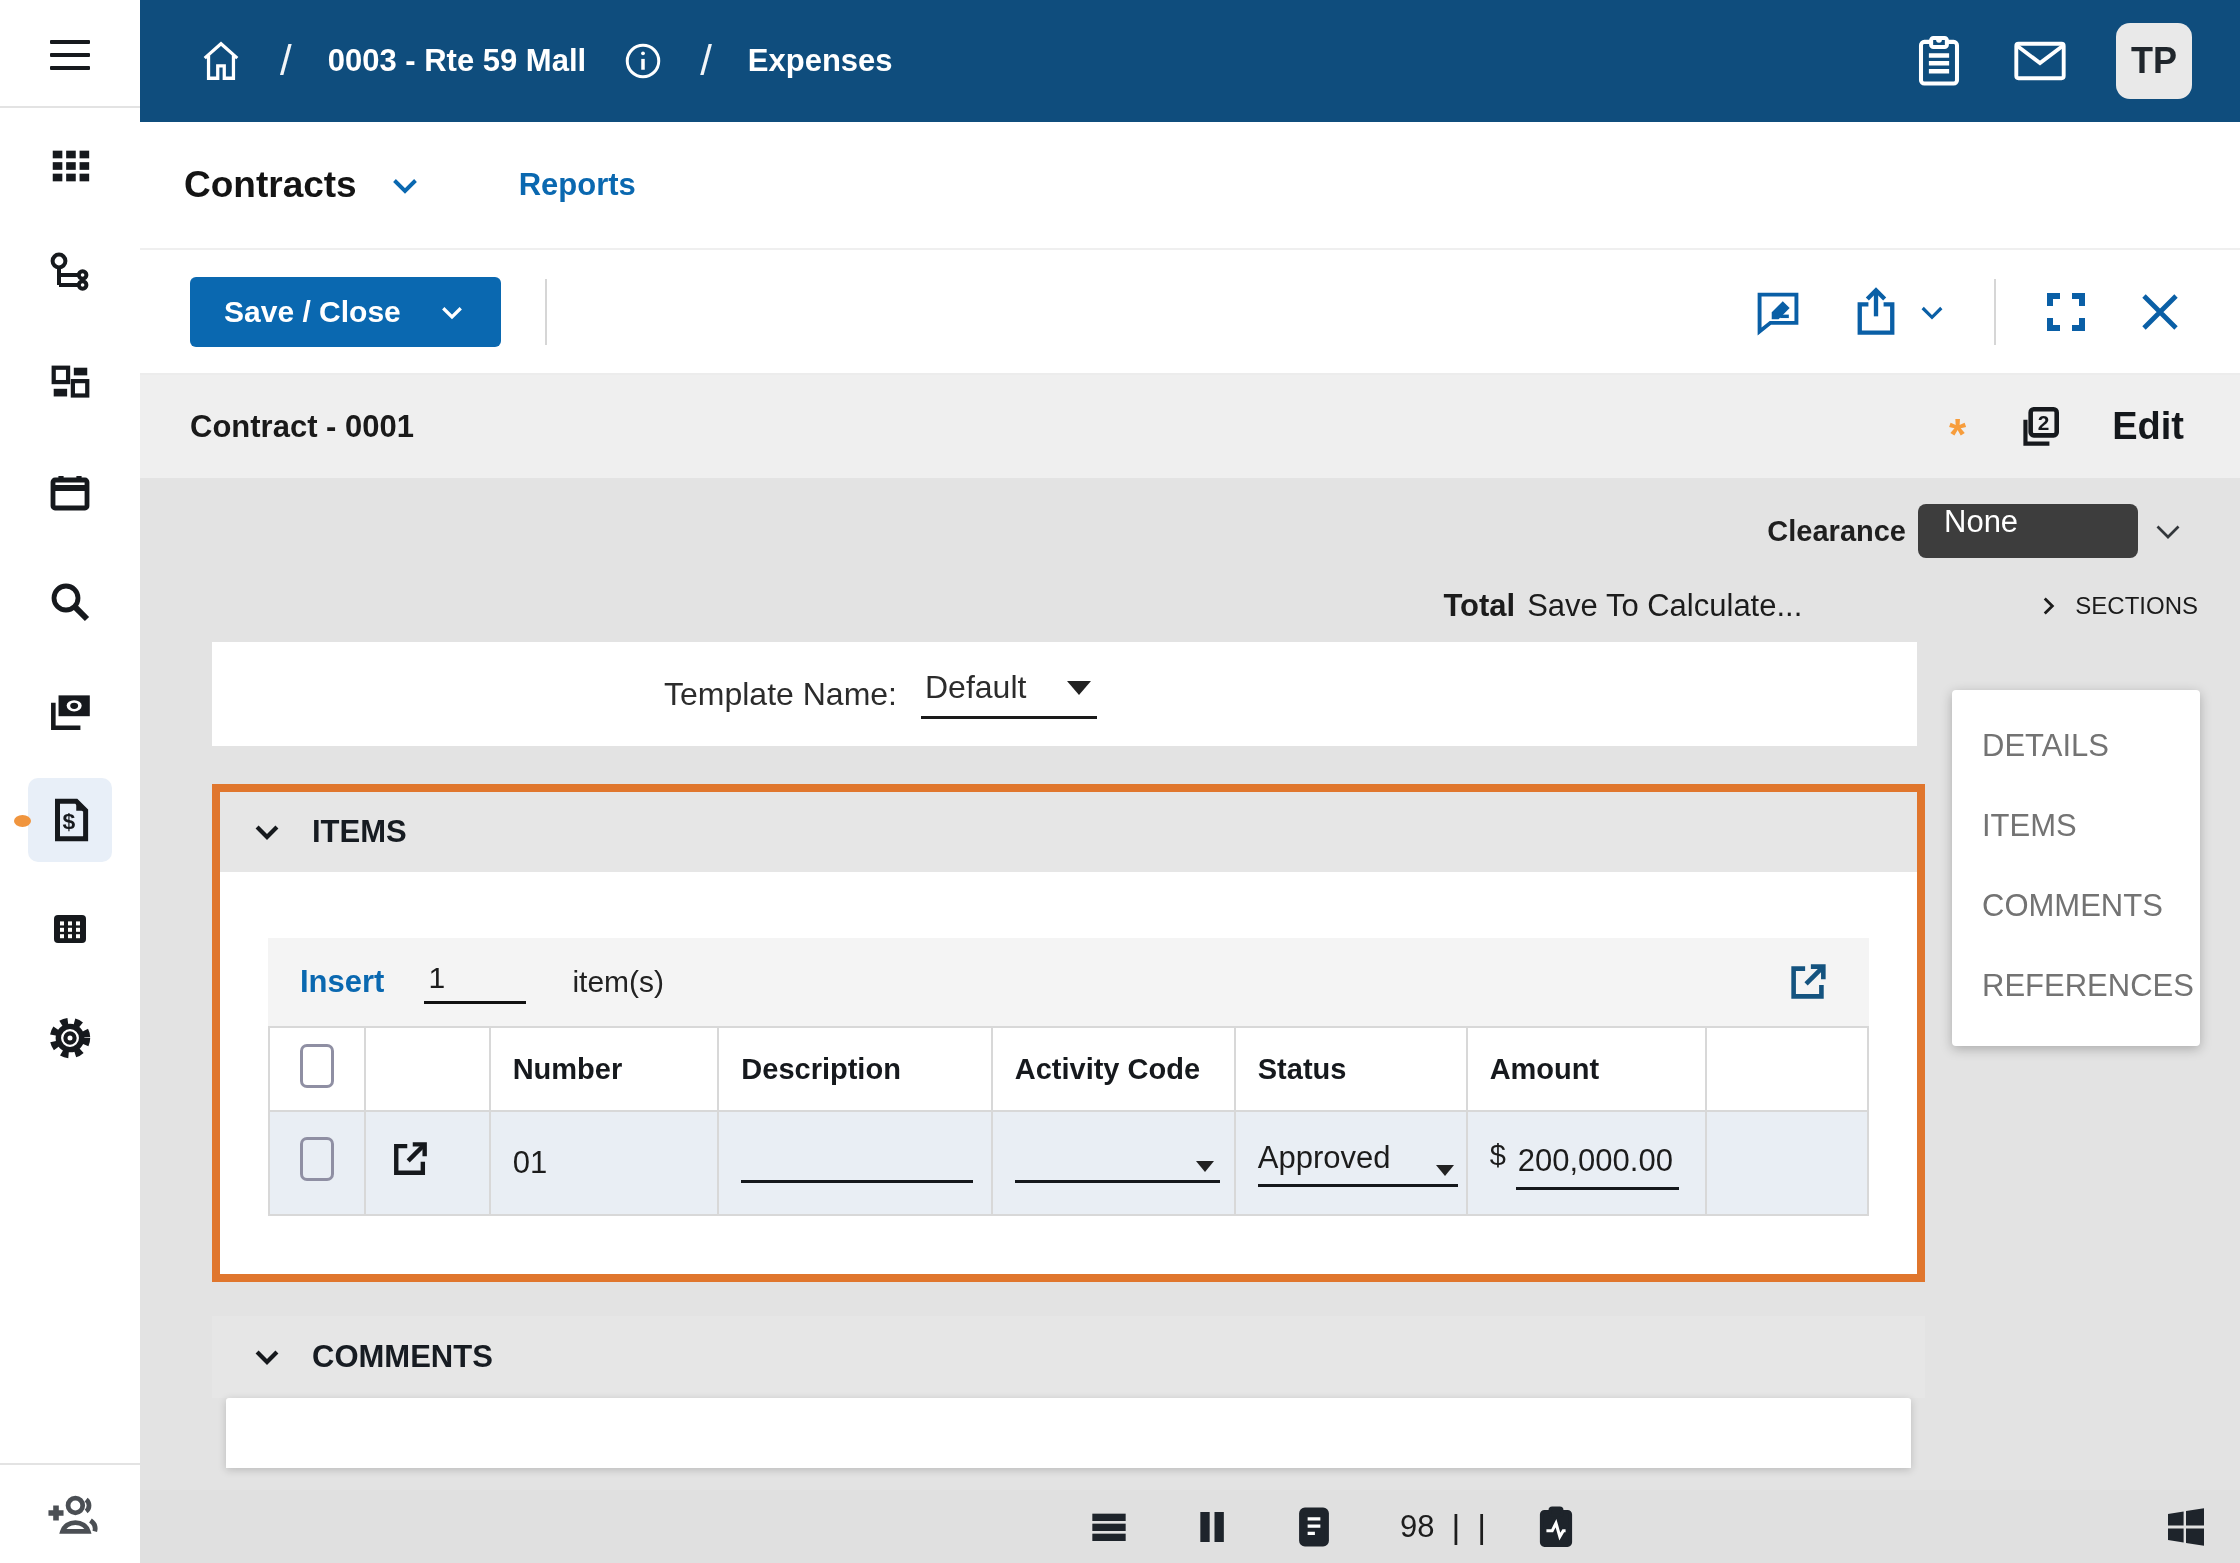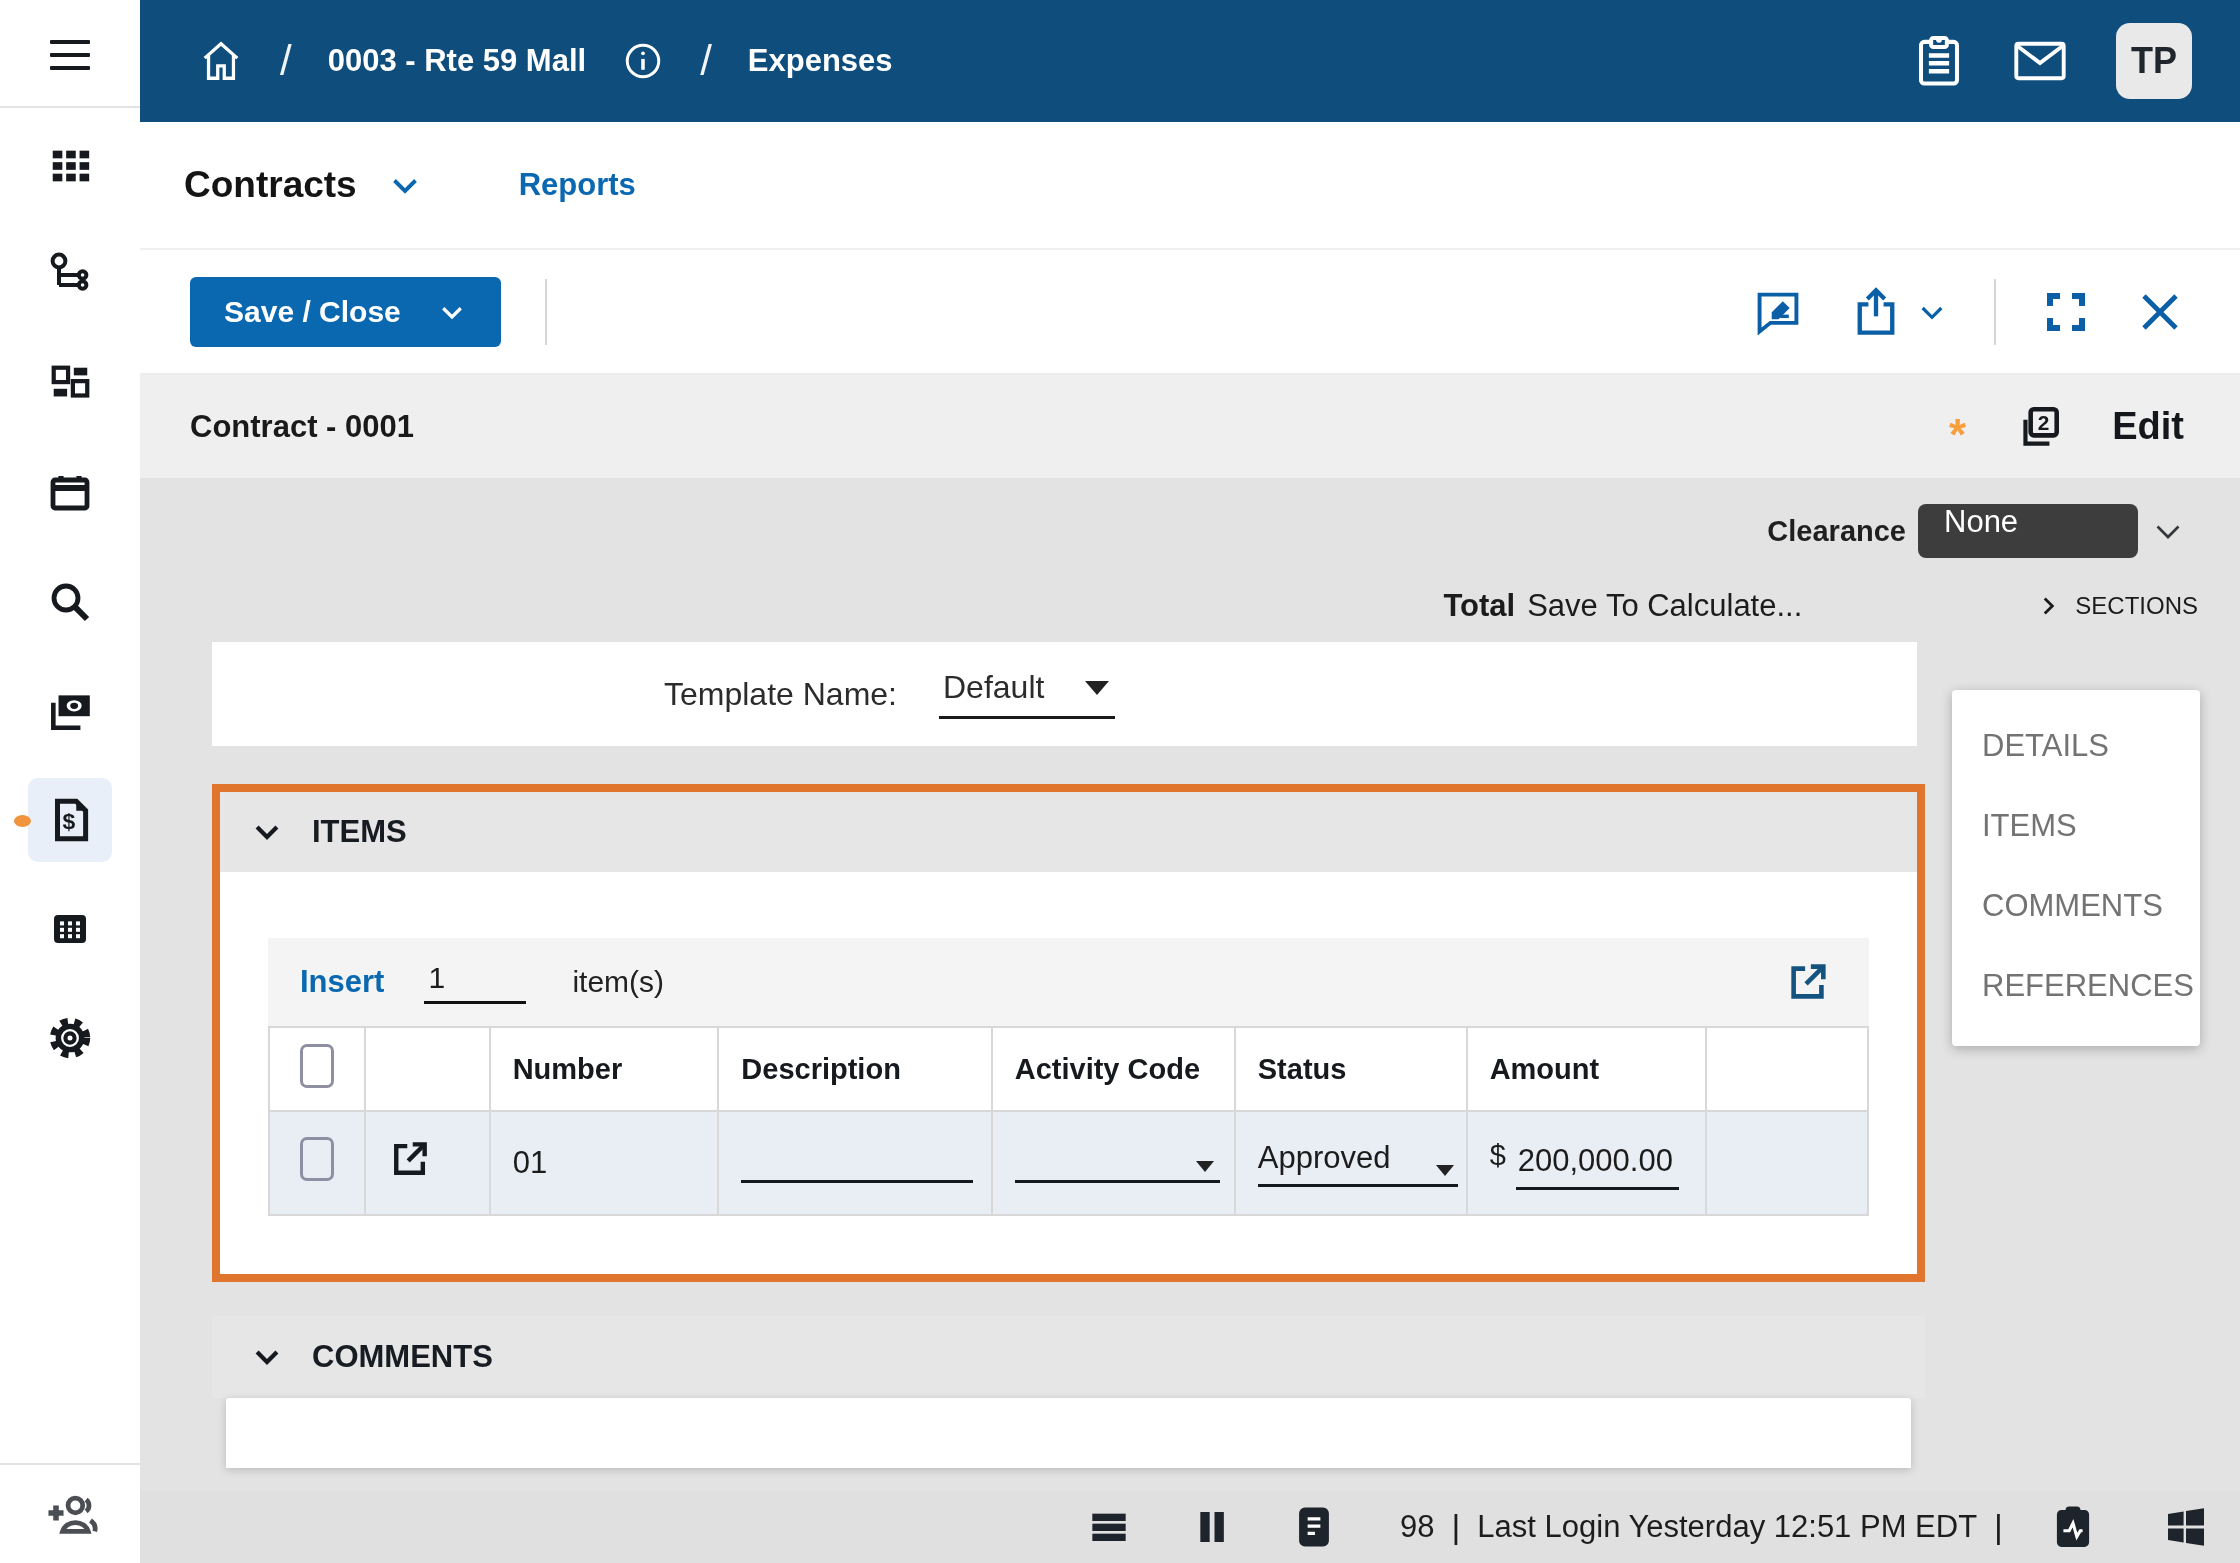--- a/index.html
+++ b/index.html
@@ -48,21 +48,21 @@
 
   
   .content { flex:1; background:#e3e3e3; position:relative; overflow:hidden; }
   .clearance-row { display:flex; justify-content:flex-end; align-items:center; gap:12px; padding:26px 54px 0 0; }
   .clearance-label { font-size:29px; font-weight:700; color:#1f1f1f; }
   .clearance-select { width:220px; height:54px; background:#3d3d3d; border-radius:8px; color:#fff; font-size:31px; display:flex; align-items:flex-start; padding-left:26px; cursor:pointer; }
   .total-row { display:flex; justify-content:flex-end; align-items:center; padding:30px 42px 0 0; font-size:31px; }
   .total-label { font-weight:700; margin-right:12px; }
   .sections-toggle { margin-left:233px; display:flex; align-items:center; gap:14px; font-size:24px; color:#1b1b1b; cursor:pointer; }
 
-  .template-card { margin:18px 0 0 72px; width:1705px; height:104px; background:#fff; display:flex; align-items:center; padding-left:452px; gap:42px; font-size:32px; color:#2c2c2c; }
+  .template-card { margin:18px 0 0 72px; width:1705px; height:104px; background:#fff; display:flex; align-items:center; padding-left:452px; gap:24px; font-size:32px; color:#2c2c2c; }
   .select-underline { display:inline-flex; align-items:center; justify-content:space-between; border-bottom:3px solid #1a1a1a; padding:0 6px 10px 4px; min-width:176px; cursor:pointer; gap:30px; }
   .caret-down { width:0; height:0; border-left:12px solid transparent; border-right:12px solid transparent; border-top:14px solid #222; }
   .caret-down.small { border-left-width:9px; border-right-width:9px; border-top-width:11px; }
 
   .sections-panel { position:absolute; top:212px; right:40px; width:248px; background:#fff; box-shadow:0 3px 12px rgba(0,0,0,.25); border-radius:4px; padding:16px 0 20px; display:flex; flex-direction:column; z-index:4; }
   .sections-panel a { padding:22px 30px; font-size:31px; color:#737373; text-decoration:none; cursor:pointer; }
 
   .items-section { margin:38px 0 0 72px; width:1713px; border:8px solid #e0762d; background:#fff; box-shadow:inset 0 0 6px rgba(0,0,0,.35); }
   .section-band { height:80px; background:#e6e6e6; display:flex; align-items:center; gap:28px; padding-left:30px; font-size:31px; font-weight:700; color:#171c22; cursor:pointer; }
   .items-body { padding:66px 48px 58px; background:#fff; }
@@ -510,21 +510,20 @@
         <span style="cursor:pointer">
           <svg width="40" height="44" viewBox="0 0 22 24" fill="none" stroke="#1e242b" stroke-width="2.4">
               <rect x="4" y="2.5" width="14" height="19" rx="2" fill="#1e242b"></rect>
               <path d="M7.5 7.5h7M7.5 11.5h7M7.5 15.5h4" stroke="#fff" stroke-width="1.8"></path>
             </svg>
         </span>
       </div>
       <div class="status-text">
         <span>98</span>
         <span class="status-sep">|</span>
-        <span>Last Login Yesterday 12:51 PM EDT</span>
         <span class="status-sep">|</span>
       </div>
       <span class="pulse" style="cursor:pointer">
         <svg width="44" height="46" viewBox="0 0 22 24" fill="none" stroke="#1e242b" stroke-width="1.8">
             <rect x="3.5" y="4" width="15" height="17.5" rx="1.5" fill="#1e242b"></rect>
             <rect x="8" y="2.2" width="6" height="3.6" rx="1" fill="#1e242b"></rect>
             <path d="M6 14h3l2-4 2 7 1.8-3H16" stroke="#fff" stroke-width="1.6"></path>
           </svg>
       </span>
       <span class="win" style="cursor:pointer">

